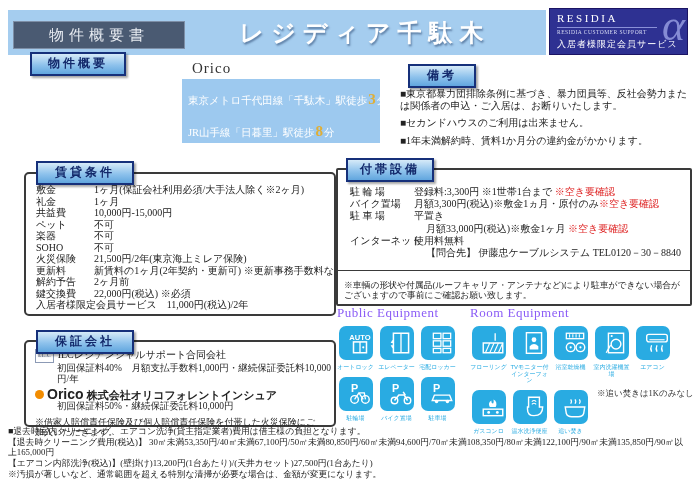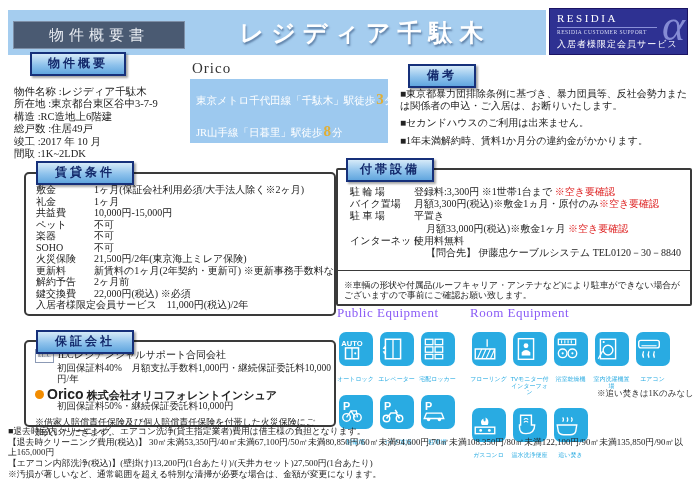--- a/index.html
+++ b/index.html
@@ -23,21 +23,21 @@
   
   .tab{background:linear-gradient(180deg,#d6eaf8 0%,#8ec2ec 55%,#61a6de 100%);
        border:2px solid #16307a;color:#13296b;font-weight:bold;font-size:12px;
        text-align:center;padding:1px 0 2px;letter-spacing:3px;box-shadow:2px 2px 2px rgba(0,0,0,.35);z-index:3;}
 
   
   .ov-lines{left:14px;top:86px;font-size:10.5px;line-height:12.4px;white-space:nowrap;}
 
   
   .access-head{left:192px;top:60px;font-size:15px;color:#333;letter-spacing:1px;}
-  .access-box{left:190px;top:79px;width:198px;height:64px;background:#9dc9ef;color:#fff;font-size:10.5px;}
+  .access-box{left:182px;top:79px;width:198px;height:64px;background:#9dc9ef;color:#fff;font-size:10.5px;}
   .route{position:absolute;left:6px;white-space:nowrap;}
   .min{color:#e0ae35;font-size:15px;font-weight:bold;padding:0 1px;}
 
   
   .remarks{left:400px;top:88px;width:292px;font-size:10px;line-height:11.5px;}
   .remarks div{margin-bottom:6px;}
 
   
   .box{border:2px solid #3a3a3a;border-radius:5px;background:#fff;z-index:1;}
   .lease-box{left:24px;top:172px;width:308px;height:140px;}
@@ -58,21 +58,21 @@
   .flbl{display:inline-block;width:64px;}
   .sub{padding-left:76px;}
   .red{color:#dd1c1c;}
   .fac-note{position:absolute;left:0;bottom:0;width:100%;box-sizing:border-box;border-top:1px solid #3a3a3a;
             font-size:8.8px;line-height:9.8px;padding:10px 6px 3px;white-space:normal;}
 
   
   .equip-head{font-size:13px;color:#8b5cf6;letter-spacing:.5px;}
   .grid{display:flex;flex-wrap:wrap;}
   .cell{width:41px;margin-bottom:2px;text-align:center;}
-  .tile{width:34px;height:34px;margin:10px auto;background:#29abe2;border-radius:7px;display:flex;align-items:center;justify-content:flex-start;}
+  .tile{width:34px;height:34px;margin:4px auto;background:#29abe2;border-radius:7px;display:flex;align-items:center;justify-content:flex-end;}
   .tile svg{display:block;}
   .ilabel{font-size:6px;line-height:6.5px;color:#29abe2;font-family:"Liberation Sans","DejaVu Sans",sans-serif;
           margin-top:1px;word-break:break-all;}
   .room-note{font-size:8.5px;color:#333;white-space:nowrap;}
 
   
   .footnotes{left:8px;top:427px;width:682px;font-size:8.8px;line-height:9.6px;}
   .footnotes div{margin-bottom:1.5px;}
 </style>
 </head>
@@ -84,28 +84,20 @@
   <div class="abs doc-label">物件概要書</div>
   <div class="abs title">レジディア千駄木</div>
   <div class="abs logo-box">
     <div class="logo-alpha">α</div>
     <div class="logo-brand">RESIDIA</div>
     <div class="logo-sub">RESIDIA CUSTOMER SUPPORT</div>
     <div class="logo-tag">入居者様限定会員サービス</div>
   </div>
 
   <div class="abs tab" style="left:30px;top:52px;width:92px;">物件概要</div>
-  <div class="abs ov-lines">
-    <div>物件名称 :レジディア千駄木</div>
-    <div>所在地 :東京都台東区谷中3-7-9</div>
-    <div>構造 :RC造地上6階建</div>
-    <div>総戸数 :住居49戸</div>
-    <div>竣工 :2017 年 10 月</div>
-    <div>間取 :1K~2LDK</div>
-  </div>
 
   <div class="abs access-head">Orico</div>
   <div class="abs access-box">
     <div class="route" style="top:12px;">
       <span>東京メトロ千代田線「千駄木」駅徒歩</span><span class="min">3</span><span>分</span>
     </div>
     <div class="route" style="top:44px;">
       <span>JR山手線「日暮里」駅徒歩</span><span class="min">8</span><span>分</span>
     </div>
   </div>

